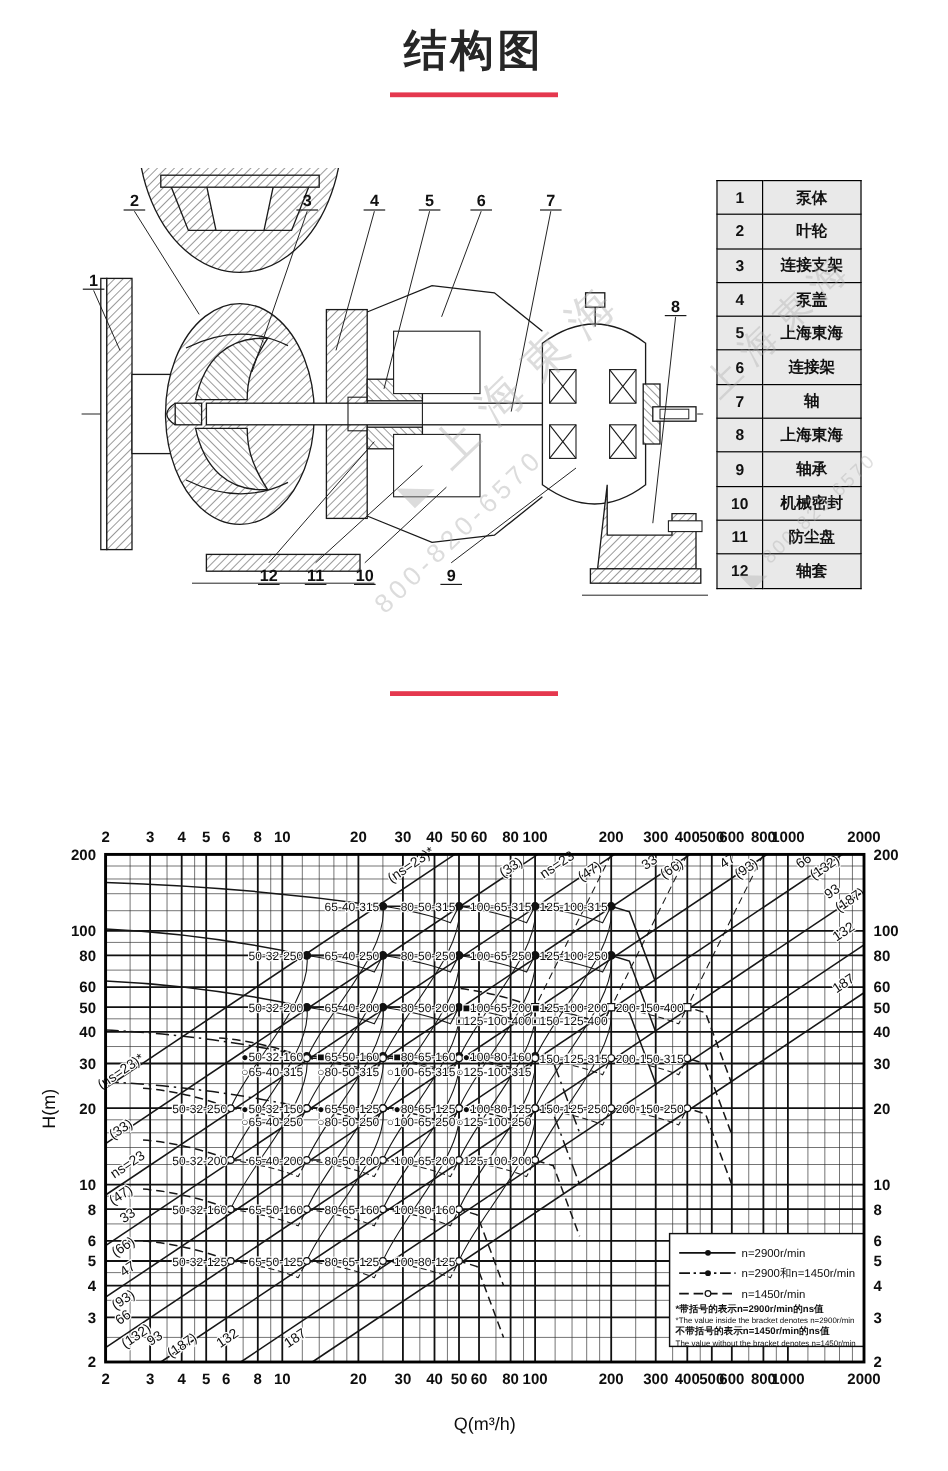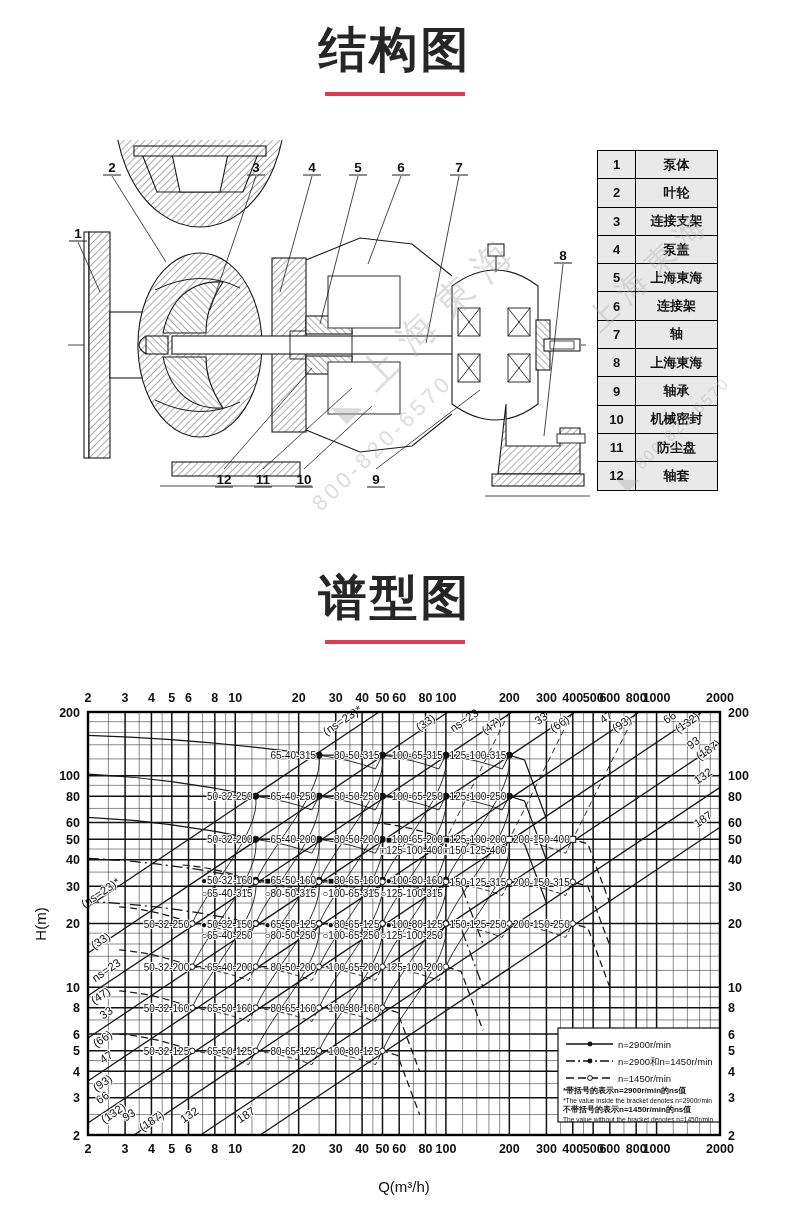--- a/index.html
+++ b/index.html
@@ -1,19 +1,19 @@
 <!DOCTYPE html>
 <html><head>
 <meta charset="utf-8">
 <style>
   html,body{margin:0;padding:0;background:#fff;}
   body{width:790px;height:1226px;position:relative;overflow:hidden;
        font-family:"Liberation Sans","DejaVu Sans",sans-serif;color:#1c1c1c;}
   .sec-title{position:absolute;left:0;width:790px;text-align:center;}
-  .sec-title .t{font-size:48px;font-weight:700;letter-spacing:3px;color:#262626;}
+  .sec-title .t{font-size:36px;font-weight:700;letter-spacing:3px;color:#262626;}
   .sec-title .u{height:4px;width:140px;margin:10px auto 0 auto;}
   #title-structure{top:18px;}
   #title-spectrum{top:566px;}
   #structure-box{position:absolute;left:60px;top:140px;width:530px;height:370px;}
   #parts-table{position:absolute;left:597px;top:150px;width:121px;border-collapse:collapse;}
   #parts-table td{border:1px solid #000;background:#e9e9e9;height:27.3px;text-align:center;
        font-size:13px;font-weight:600;color:#111;padding:0;}
   #parts-table td.num{width:37px;}
   #parts-table{border:1.5px solid #000;}
   #chart-box{position:absolute;left:30px;top:660px;width:740px;height:545px;}
@@ -24,21 +24,20 @@
 </style>
 </head>
 <body>
 
 <div class="sec-title" id="title-structure">
   <div class="t">结构图</div>
   <div class="u" id="underline1" style="background: rgb(229, 56, 78);"></div>
 </div>
 
 <div class="sec-title" id="title-spectrum">
-  <div class="t">谱型图</div>
   <div class="u" id="underline2" style="background: rgb(229, 56, 78);"></div>
 </div>
 
 <div id="structure-box">
 <svg id="structure-svg" viewBox="0 0 530 370" width="530" height="370">
   <defs>
     <pattern id="hA" width="5" height="5" patternUnits="userSpaceOnUse" patternTransform="rotate(45)">
       <rect width="5" height="5" fill="#fff"></rect>
           <line x1="0" y1="0" x2="0" y2="5" stroke="#555" stroke-width="1"></line>
     </pattern>

